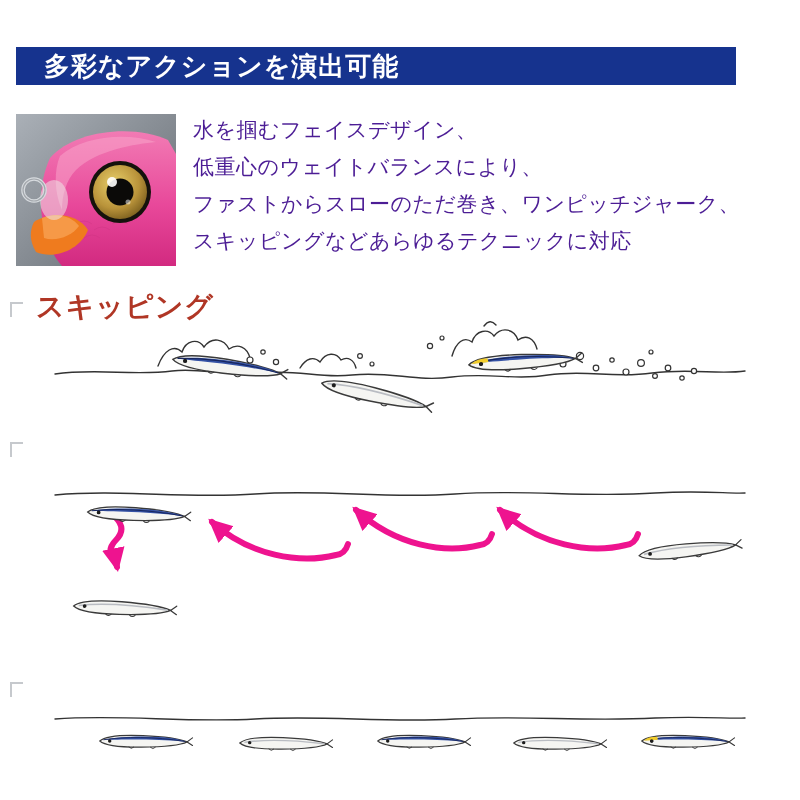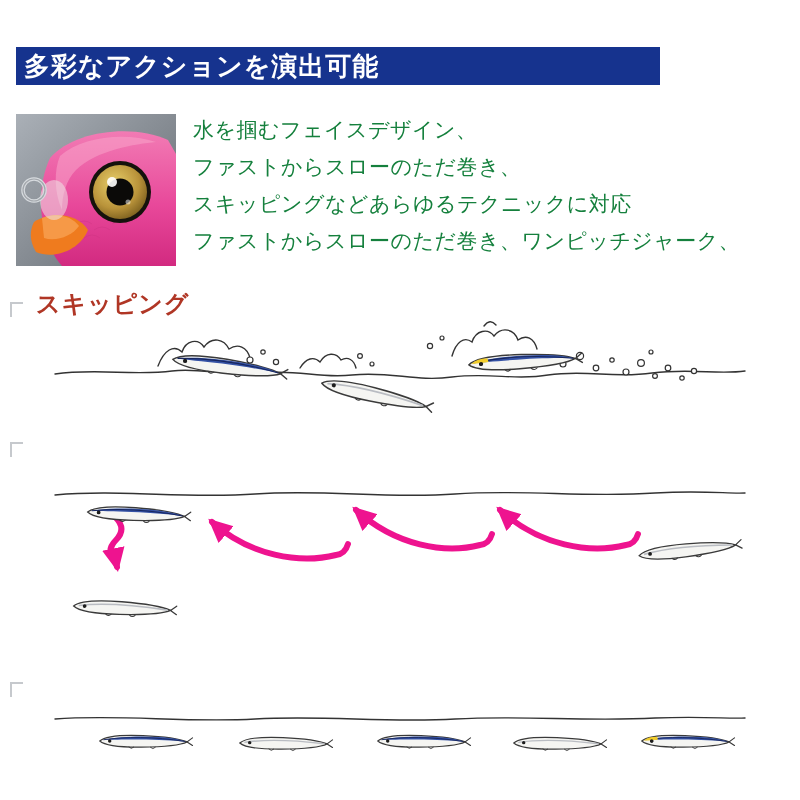--- a/index.html
+++ b/index.html
@@ -2,27 +2,27 @@
 <html lang="ja" style="--header_bg: #16338e; --header_fg: #ffffff; --label_red: #b03625; --pink: #ee138f; --lure_blue: #3552a5; --ink: #333333; --bg: #ffffff;"><head>
 <meta charset="utf-8">
 <style>
   :root{
     --header_bg:#16338e; --header_fg:#ffffff; --label_red:#b03625;
     --pink:#ee138f; --lure_blue:#3552a5; --ink:#333333; --bg:#ffffff;
   }
   html,body{margin:0;padding:0;}
   body{background:#e8e8e8;font-family:"DejaVu Sans","Liberation Sans",sans-serif;}
   .page{position:relative;width:800px;height:800px;background:var(--bg);overflow:hidden;margin:0 auto;}
-  .header{position:absolute;left:16px;top:47px;width:644px;height:38px;box-sizing:border-box;
+  .header{position:absolute;left:16px;top:47px;width:720px;height:38px;box-sizing:border-box;
     background:var(--header_bg);color:var(--header_fg);display:flex;align-items:center;
-    padding-left:8px;font-size:26px;font-weight:bold;letter-spacing:1px;}
+    padding-left:28px;font-size:26px;font-weight:bold;letter-spacing:1px;}
   .photo{position:absolute;left:16px;top:114px;width:160px;height:152px;}
   .photo svg{display:block;width:100%;height:100%;}
-  .intro{position:absolute;left:193px;top:112px;color:#15803d;font-size:21px;line-height:37px;letter-spacing:0.5px;}
-  .sec-label{position:absolute;color:var(--label_red);font-size:24px;font-weight:bold;letter-spacing:1px;left:36px;}
+  .intro{position:absolute;left:193px;top:112px;color:#4c1d95;font-size:21px;line-height:37px;letter-spacing:0.5px;}
+  .sec-label{position:absolute;color:var(--label_red);font-size:28px;font-weight:bold;letter-spacing:1px;left:36px;}
   .corner{position:absolute;left:10px;width:11px;height:13px;border-left:2px solid #c6c9cd;border-top:2px solid #c6c9cd;}
   .illus{position:absolute;left:0;width:800px;display:block;}
 </style>
 </head>
 <body>
 
 <div class="page">
 
   <svg width="0" height="0" style="position:absolute" aria-hidden="true">
     <defs>
@@ -85,23 +85,23 @@
       <circle cx="104" cy="78" r="31" fill="#15120c"></circle>
       <circle cx="104" cy="78" r="27" fill="url(#pheye)"></circle>
       <circle cx="104" cy="78" r="13.5" fill="#0b0a08"></circle>
       <circle cx="96" cy="68" r="5" fill="#ffffff" opacity="0.9"></circle>
       <circle cx="112" cy="88" r="2.5" fill="#ffffff" opacity="0.5"></circle>
     </svg>
   </div>
 
   <div class="intro">
     <div>水を掴むフェイスデザイン、</div>
-    <div>ファストからスローのただ巻き、</div>
+    <div>低重心のウェイトバランスにより、</div>
+    <div>ファストからスローのただ巻き、ワンピッチジャーク、</div>
     <div>スキッピングなどあらゆるテクニックに対応</div>
-    <div>ファストからスローのただ巻き、ワンピッチジャーク、</div>
   </div>
 
   <span class="corner" style="top:302px"></span>
   <div class="sec-label" style="top:288px">
     <span>スキッピング</span>
   </div>
 
   <svg class="illus" style="top:316px;height:118px" viewBox="0 0 800 118">
     <g style="stroke:var(--ink)" fill="none" stroke-width="1.4" stroke-linecap="round">
       <path d="M55,58 C95,52 135,60 172,55 C200,51 225,61 262,57 C298,53 320,63 352,59 C392,55 415,66 452,61 C492,56 515,65 548,59 C588,53 612,63 652,57 C692,52 718,59 745,55"></path>

